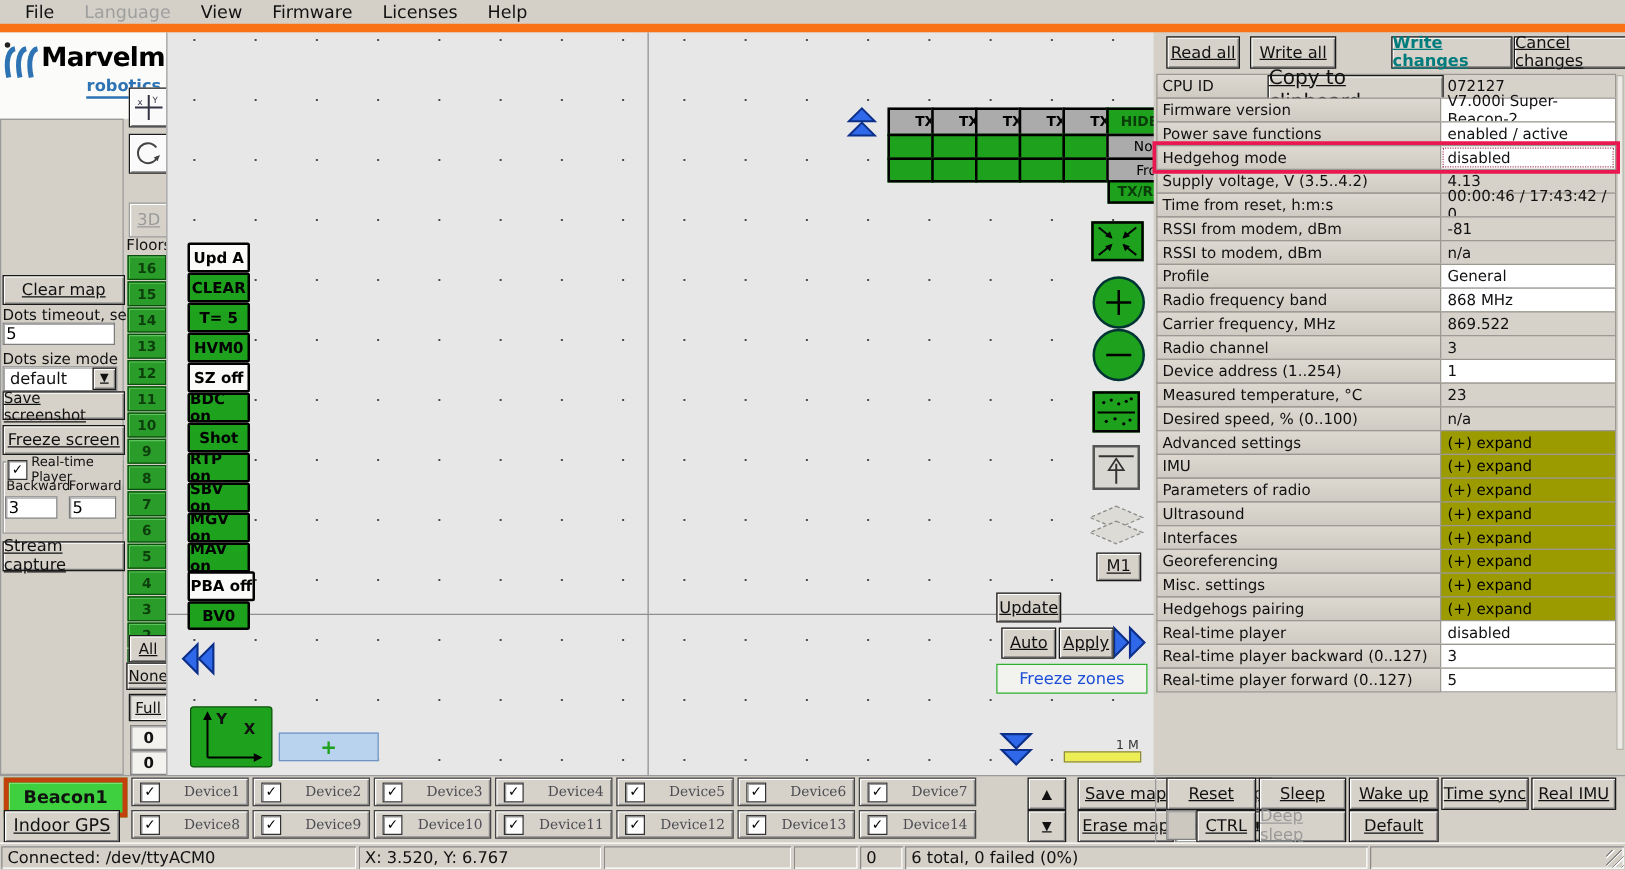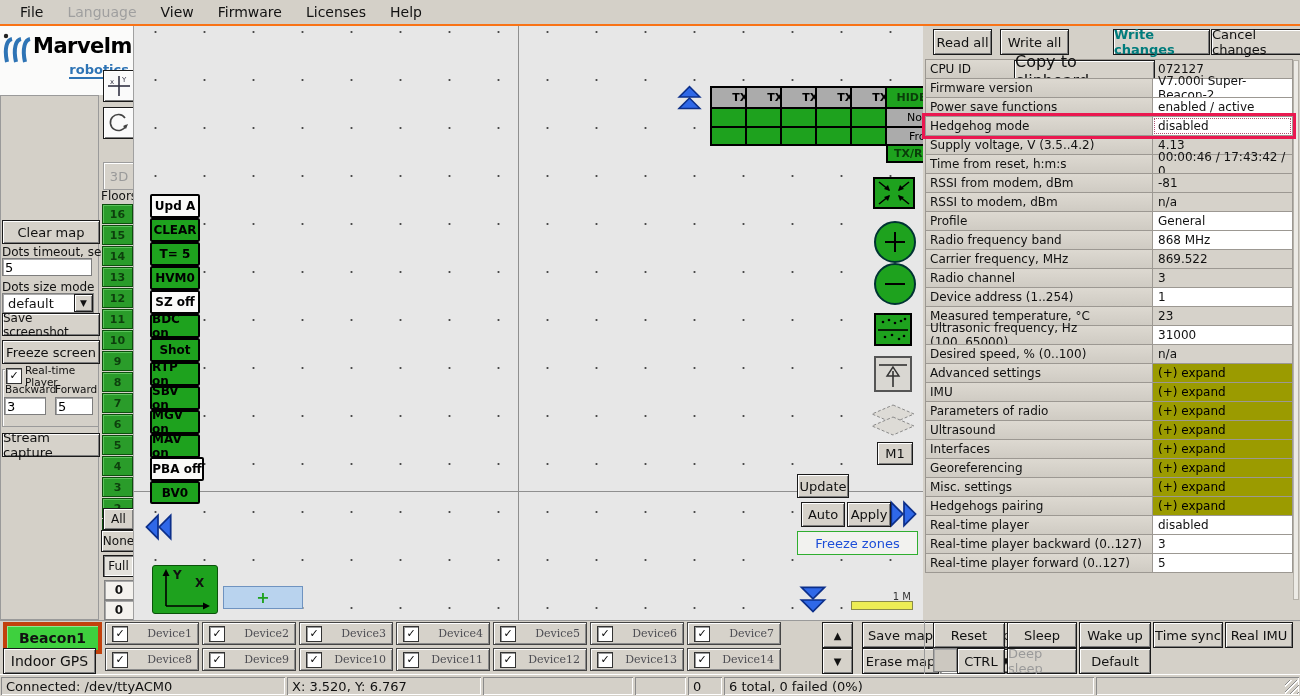--- a/index.html
+++ b/index.html
@@ -3,29 +3,29 @@
 <meta charset="utf-8">
 <style>
   html,body{margin:0;padding:0;background:#888;}
   #root{position:relative;width:1300px;height:696px;background:#d4d0c8;
         font-family:"DejaVu Sans","Liberation Sans",sans-serif;font-size:12px;color:#111;
         overflow:hidden;user-select:none;}
   .abs{position:absolute;}
   
   .btn{background:#d6d2ca;border:1px solid #1a1a1a;
        box-shadow:inset 1px 1px 0 #fff,inset -1px -1px 0 #7d7d7d;
-       display:flex;align-items:center;justify-content:center;font-size:13px;color:#111;}
+       display:flex;align-items:center;justify-content:center;font-size:13px;color:#111;text-decoration:underline;}
   .btn.small{font-size:12px;}
   .btn.disabled{color:#9a9a9a;}
   .btn.flat{border:1px solid #9c9c9c;box-shadow:inset 1px 1px 0 #fff;}
   .pressed{box-shadow:inset 1px 1px 0 #7d7d7d,inset -1px -1px 0 #fff;background:#e4e2dc;}
   .sunken{background:#fff;border:1px solid #828282;box-shadow:inset 1px 1px 0 #a8a8a8;}
   
   #menubar{position:absolute;left:0;top:0;width:1300px;height:26px;background:#d4d0c8;
-           border-bottom:2px solid #f97316;display:flex;align-items:center;gap:0;padding-left:8px;box-sizing:border-box;}
+           border-bottom:7px solid #f97316;display:flex;align-items:center;gap:0;padding-left:8px;box-sizing:border-box;}
   .menu-item{padding:3px 12px;font-size:14px;color:#111;}
   .menu-item.dis{color:#9f9f9f;}
   
   #logo{position:absolute;left:0;top:26px;width:133px;height:69px;background:#fbfbfa;}
   #brand{position:absolute;left:33px;top:8px;font-size:21px;font-weight:bold;color:#000;letter-spacing:-0.5px;}
   #brand-sub{position:absolute;right:4px;top:36px;font-size:13px;font-weight:bold;color:#2e74b5;
              border-bottom:2px solid #2e74b5;padding-bottom:0px;}
   
   #side-panel{position:absolute;left:0;top:95px;width:99px;height:525px;background:#d4d0c8;
               border:1px solid #9a9a9a;box-sizing:border-box;}
@@ -376,24 +376,20 @@
         </div>
       <div class="prow">
           <div class="plabel">Device address (1..254)</div>
           <div class="pval w">1</div>
         </div>
       <div class="prow">
           <div class="plabel">Measured temperature, °C</div>
           <div class="pval g">23</div>
         </div>
       <div class="prow">
-          <div class="plabel">Ultrasonic frequency, Hz (100..65000)</div>
-          <div class="pval w">31000</div>
-        </div>
-      <div class="prow">
           <div class="plabel">Desired speed, % (0..100)</div>
           <div class="pval g">n/a</div>
         </div>
       <div class="prow">
           <div class="plabel">Advanced settings</div>
           <div class="pval olive">(+) expand</div>
         </div>
       <div class="prow">
           <div class="plabel">IMU</div>
           <div class="pval olive">(+) expand</div>

